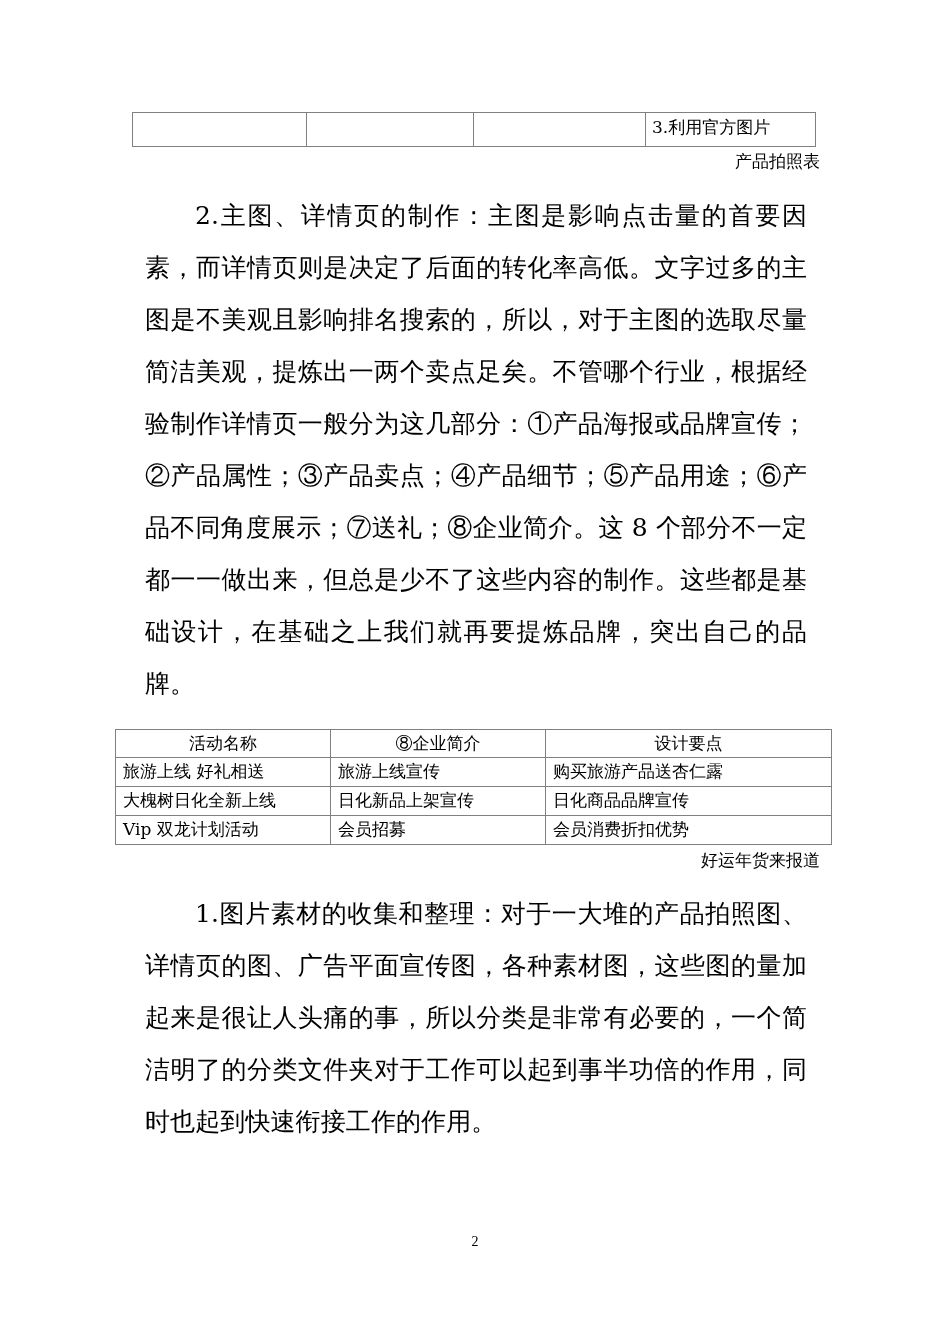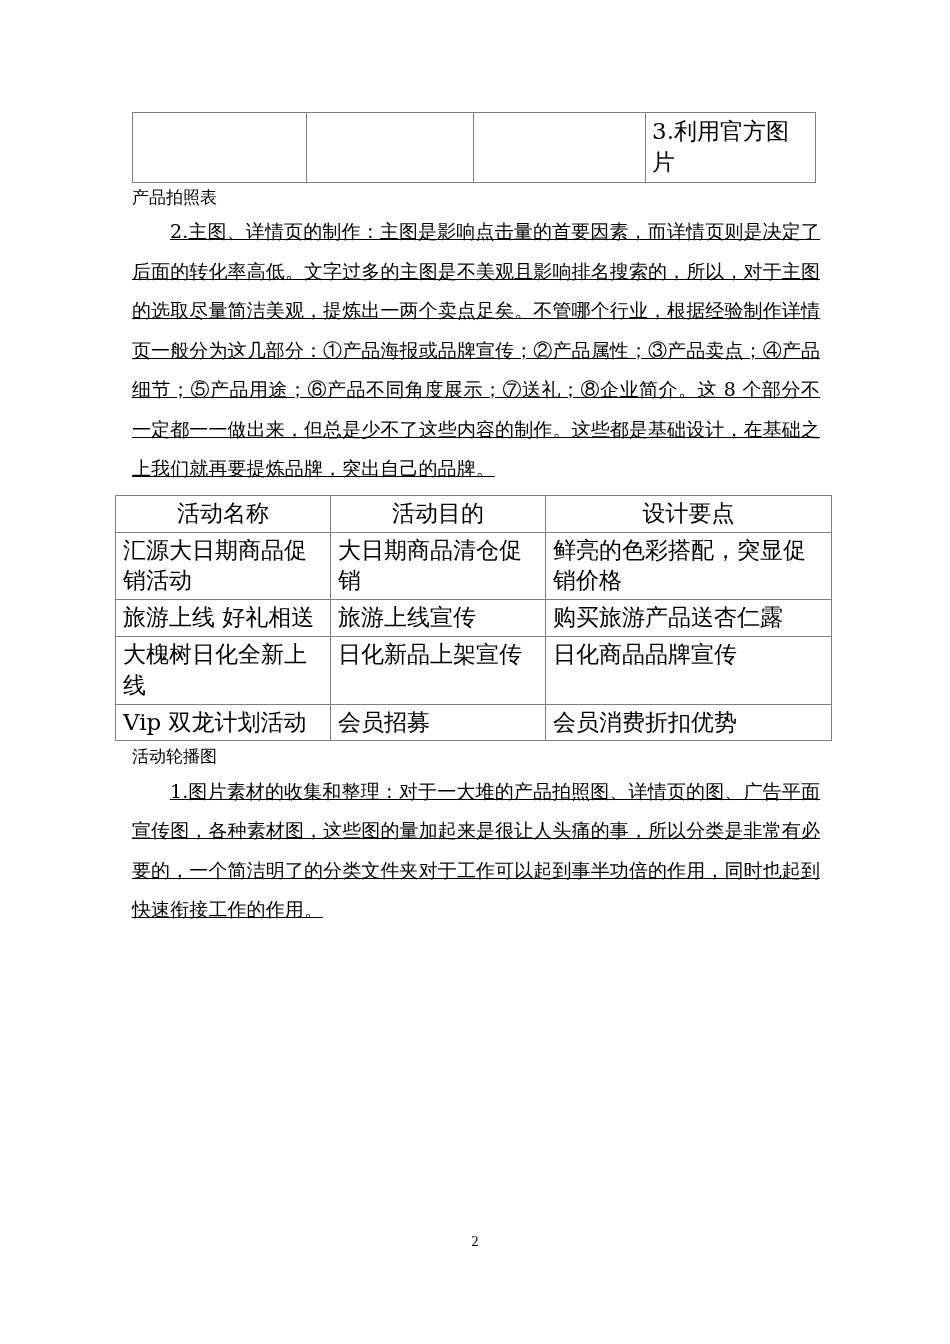--- a/index.html
+++ b/index.html
@@ -23,21 +23,21 @@
     position: absolute;
     left: 132px;
     top: 112px;
     width: 688px;
   }
 
   
   table.doc-table {
     border-collapse: collapse;
     table-layout: fixed;
-    font-size: 23px;
+    font-size: 17px;
     line-height: 1.34;
   }
   table.doc-table td,
   table.doc-table th {
     border: 1px solid #808080;
     padding: 3px 6px 4px 6px;
     vertical-align: top;
     font-weight: normal;
     text-align: left;
   }
@@ -59,41 +59,40 @@
   table.activity-table {
     width: 716px;
     margin-left: -17px;
   }
   table.activity-table td,
   table.activity-table th {
     padding: 2px 7px 3px 7px;
   }
 
   .caption {
-    text-align: left;
+    text-align: right;
     font-size: 17px;
     margin: 3px 0 0 0;
     padding: 0;
     line-height: 1.5;
   }
   .caption.cap-top {
     text-indent: 0;
     margin-top: 2px;
   }
 
   p.para {
-    font-size: 19px;
+    font-size: 25px;
     line-height: 2.08;
-    margin: 0;
+    margin: 13px;
     padding: 0;
     text-align: justify;
     text-justify: inter-ideograph;
     text-indent: 2em;
     letter-spacing: 0.1px;
-    text-decoration: underline;
   }
   .spacer-sm { height: 6px; }
   .spacer-xs { height: 2px; }
 
   .page-number {
     position: absolute;
     left: 0;
     top: 1234px;
     width: 950px;
     text-align: center;
@@ -136,49 +135,44 @@
 
     <table class="doc-table activity-table">
       <colgroup>
         <col style="width:215px">
         <col style="width:215px">
         <col style="width:286px">
       </colgroup>
       <thead>
         <tr>
           <th>活动名称</th>
-          <th>活动目的</th>
+          <th>⑧企业简介</th>
           <th>设计要点</th>
         </tr>
       </thead>
       <tbody>
-        <tr>
-          <td>汇源大日期商品促销活动</td>
-          <td>大日期商品清仓促销</td>
-          <td>鲜亮的色彩搭配，突显促销价格</td>
-        </tr>
         <tr>
           <td>旅游上线  好礼相送</td>
           <td>旅游上线宣传</td>
           <td>购买旅游产品送杏仁露</td>
         </tr>
         <tr>
           <td>大槐树日化全新上线</td>
           <td>日化新品上架宣传</td>
           <td>日化商品品牌宣传</td>
         </tr>
         <tr>
           <td>Vip 双龙计划活动</td>
           <td>会员招募</td>
           <td>会员消费折扣优势</td>
         </tr>
       </tbody>
     </table>
 
-    <div class="caption">活动轮播图</div>
+    <div class="caption">好运年货来报道</div>
 
     <div class="spacer-xs"></div>
 
     <p class="para">1.图片素材的收集和整理：对于一大堆的产品拍照图、详情页的图、广告平面宣传图，各种素材图，这些图的量加起来是很让人头痛的事，所以分类是非常有必要的，一个简洁明了的分类文件夹对于工作可以起到事半功倍的作用，同时也起到快速衔接工作的作用。</p>
 
 
 
   </div>
 
   <div class="page-number">2</div>

